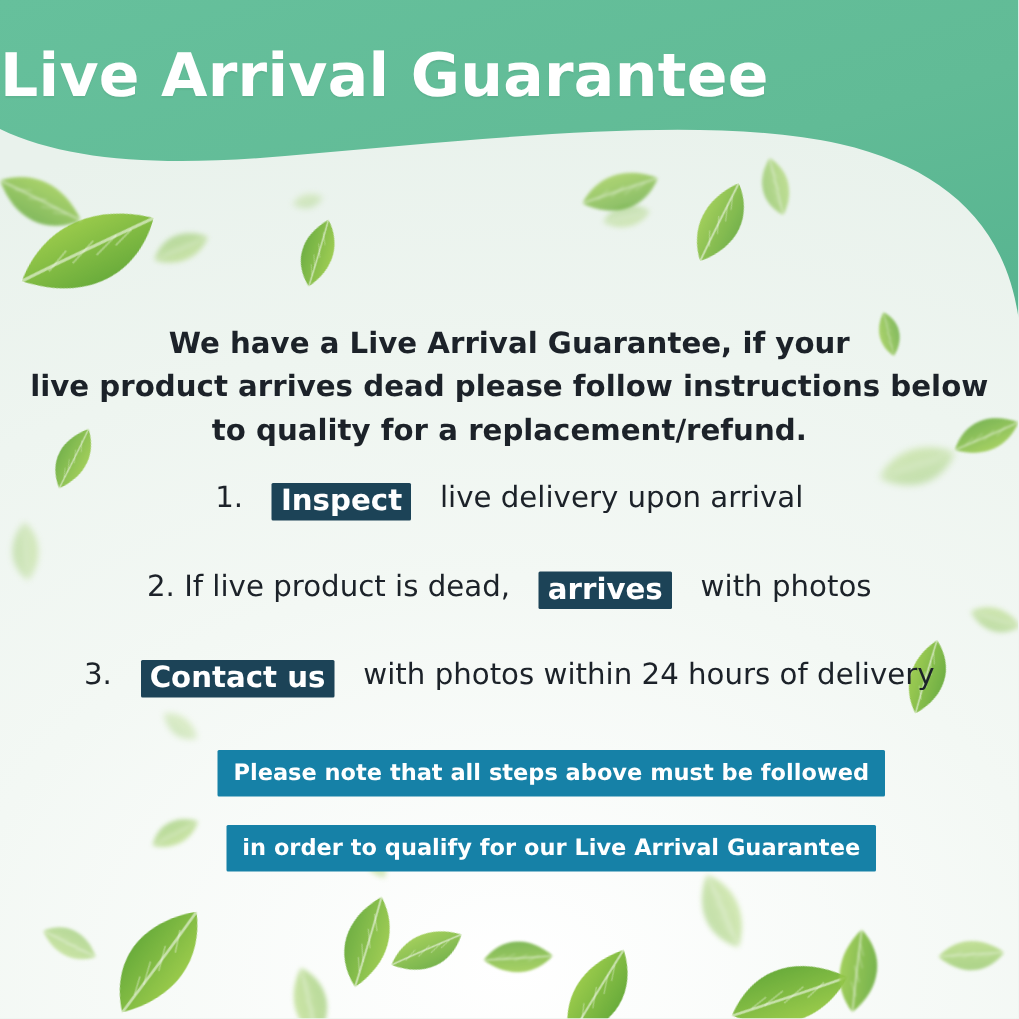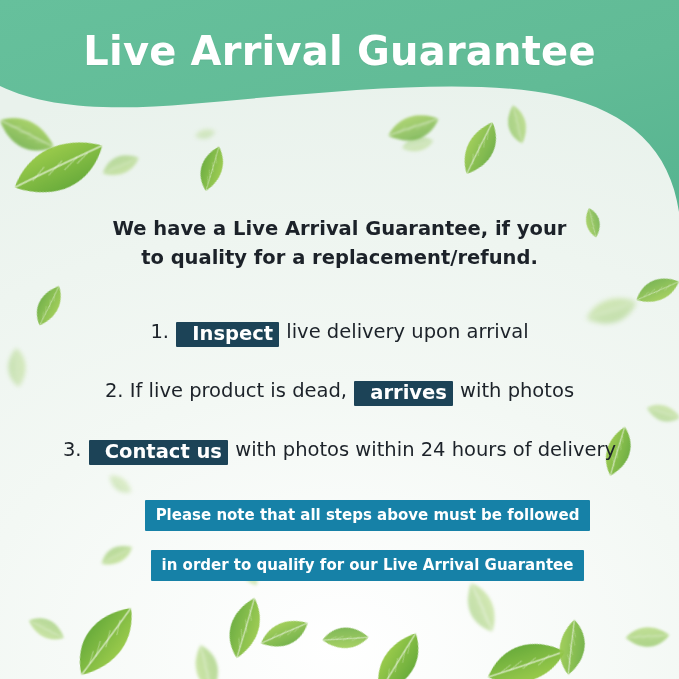--- a/index.html
+++ b/index.html
@@ -23,21 +23,20 @@
     left:0;top:0;
     width:679px;height:215px;
     overflow:hidden;
     z-index:1;
   }
   #header-band svg{display:block;}
   #header-title{
     position:absolute;
     left:0;top:28px;
     width:679px;
-    text-align:center;
     z-index:3;
     color:#ffffff;
     font-size:40px;
     font-weight:bold;
     letter-spacing:0.2px;
     font-family:"DejaVu Sans", sans-serif;
     text-shadow:0 1px 1px rgba(0,0,0,0.05);
   }
 
   
@@ -76,22 +75,22 @@
     font-size:19.5px;
     line-height:24px;
     font-family:"DejaVu Sans", sans-serif;
     white-space:nowrap;
     margin-bottom:32px;
   }
   .hl{
     background:#1c4357;
     color:#ffffff;
     font-weight:bold;
-    padding:2px 6px 3px 16px;
-    margin:0 1px;
+    padding:2px 6px 3px 6px;
+    margin:0 13px;
     border-radius:1px;
     display:inline-block;
     line-height:20px;
     vertical-align:-2px;
   }
 
   
   #notice{
     position:absolute;
     left:0;top:500px;
@@ -526,20 +525,21 @@
           </defs>
           <path d="M8,88 C10,44 40,12 92,8 C94,56 62,88 8,88 Z" fill="url(#lg29)"></path>
           <path d="M8,88 C34,62 62,36 92,8" stroke="rgba(255,255,255,0.55)" stroke-width="2.5" fill="none"></path>
           <path d="M26,74 L34,54 M42,62 L52,40 M58,50 L68,30 M70,38 L78,22" stroke="rgba(255,255,255,0.32)" stroke-width="1.6" fill="none"></path>
         </svg>
       </div>
     </div>
 
   <div id="intro">
     <div>We have a Live Arrival Guarantee, if your</div>
+    <div>live product arrives dead please follow instructions below</div>
     <div>to quality for a replacement/refund.</div>
   </div>
 
   <div id="steps">
 
     <div class="step">
       <span>1.</span>
       <span></span>
       <span class="hl">Inspect</span>
       <span>live delivery upon arrival</span>

